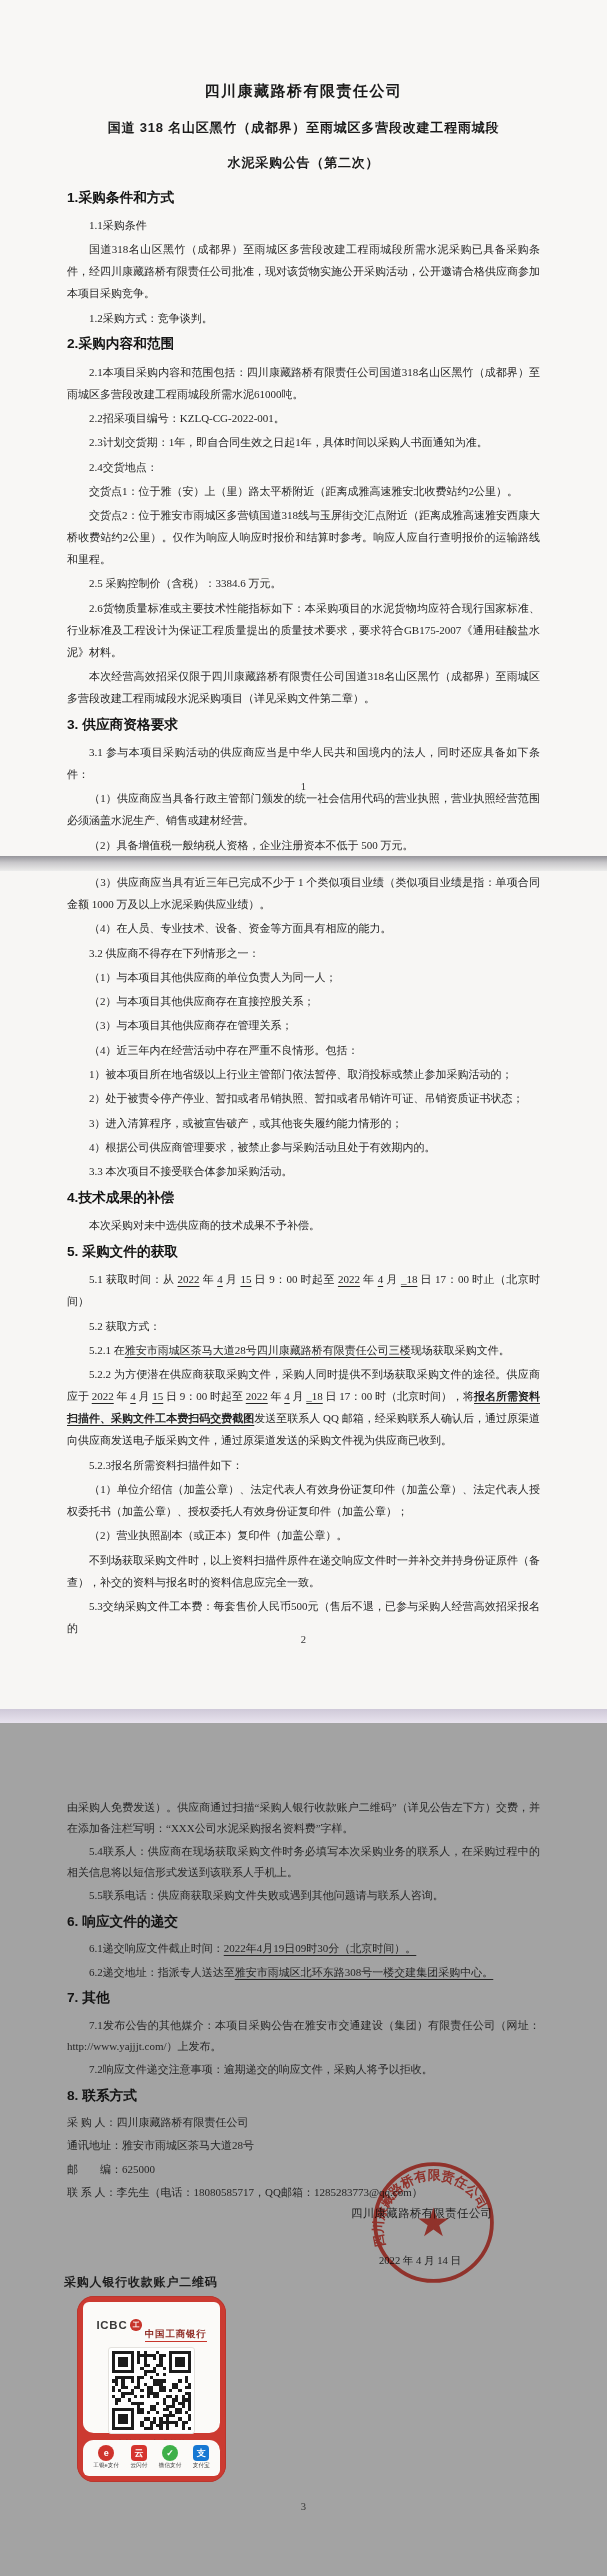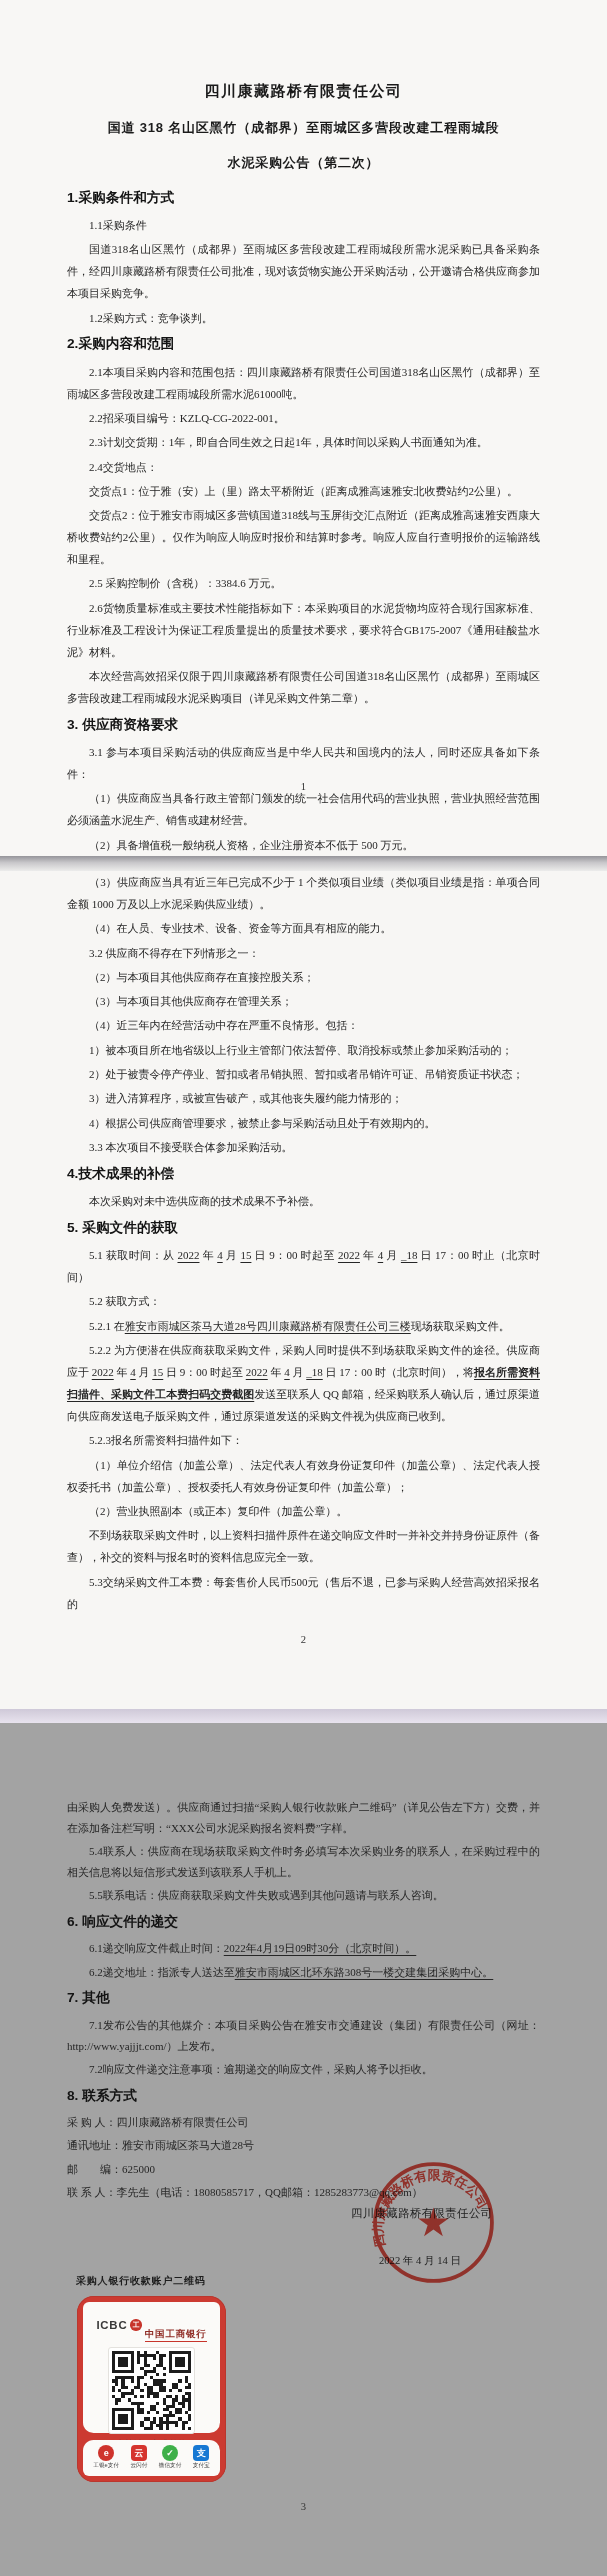--- a/index.html
+++ b/index.html
@@ -28,21 +28,21 @@
   .u{text-decoration:underline;text-underline-offset:3px;}
   .b{font-weight:bold;}
   .pn{position:absolute;bottom:64px;left:0;right:0;text-align:center;font-size:10.6px;color:#333;}
 
   
   .sig-name{position:absolute;top:483px;left:351px;font-size:11.4px;letter-spacing:0.4px;color:#222;white-space:nowrap;}
   .sig-date{position:absolute;top:531px;left:379px;font-size:10.6px;color:#222;white-space:nowrap;}
   .stamp{position:absolute;top:435px;left:369px;width:129px;height:129px;mix-blend-mode:multiply;opacity:0.9;}
 
   
-  .qr-label{position:absolute;top:551px;left:76px;font-size:10px;font-weight:bold;
+  .qr-label{position:absolute;top:551px;left:64px;font-size:12px;font-weight:bold;
             font-family:Liberation Mono, monospace;color:#1d1d1d;letter-spacing:0.8px;}
   .qr-card{position:absolute;top:573px;left:77px;width:149px;height:186px;background:#cc3a31;
            border-radius:17px;box-shadow:0 0 0 0.8px #b5362e inset;}
   .qr-top{position:absolute;top:6px;left:6px;right:6px;height:131px;background:#fbfaf8;
           border-radius:6px 6px 10.6px 10.6px;}
   .bank-row{display:flex;align-items:center;justify-content:center;gap:3px;padding-top:6px;}
   .bank-short{font-family:"Liberation Sans","DejaVu Sans",sans-serif;font-weight:bold;font-size:11.4px;color:#3a3a3a;letter-spacing:0.8px;}
   .bank-logo{width:11.4px;height:11.4px;border-radius:50%;background:#c7342b;color:#fff;display:flex;
              align-items:center;justify-content:center;font-size:6.8px;font-weight:bold;}
   .bank-name{font-family:"Liberation Sans","DejaVu Sans",sans-serif;font-weight:bold;font-size:9.5px;
@@ -92,20 +92,21 @@
     <div class="pn">1</div>
   </section>
 
   <div class="band-1"></div>
 
   <section class="page" id="p2">
     <div class="flow">
         <div class="blk p">（3）供应商应当具有近三年已完成不少于 1 个类似项目业绩（类似项目业绩是指：单项合同金额 1000 万及以上水泥采购供应业绩）。</div>
         <div class="blk p">（4）在人员、专业技术、设备、资金等方面具有相应的能力。</div>
         <div class="blk p">3.2 供应商不得存在下列情形之一：</div>
+        <div class="blk p">（1）与本项目其他供应商的单位负责人为同一人；</div>
         <div class="blk p">（2）与本项目其他供应商存在直接控股关系；</div>
         <div class="blk p">（3）与本项目其他供应商存在管理关系；</div>
         <div class="blk p">（4）近三年内在经营活动中存在严重不良情形。包括：</div>
         <div class="blk p">1）被本项目所在地省级以上行业主管部门依法暂停、取消投标或禁止参加采购活动的；</div>
         <div class="blk p">2）处于被责令停产停业、暂扣或者吊销执照、暂扣或者吊销许可证、吊销资质证书状态；</div>
         <div class="blk p">3）进入清算程序，或被宣告破产，或其他丧失履约能力情形的；</div>
         <div class="blk p">4）根据公司供应商管理要求，被禁止参与采购活动且处于有效期内的。</div>
         <div class="blk p">3.3 本次项目不接受联合体参加采购活动。</div>
         <div class="blk h1">4.技术成果的补偿</div>
         <div class="blk p">本次采购对未中选供应商的技术成果不予补偿。</div>

